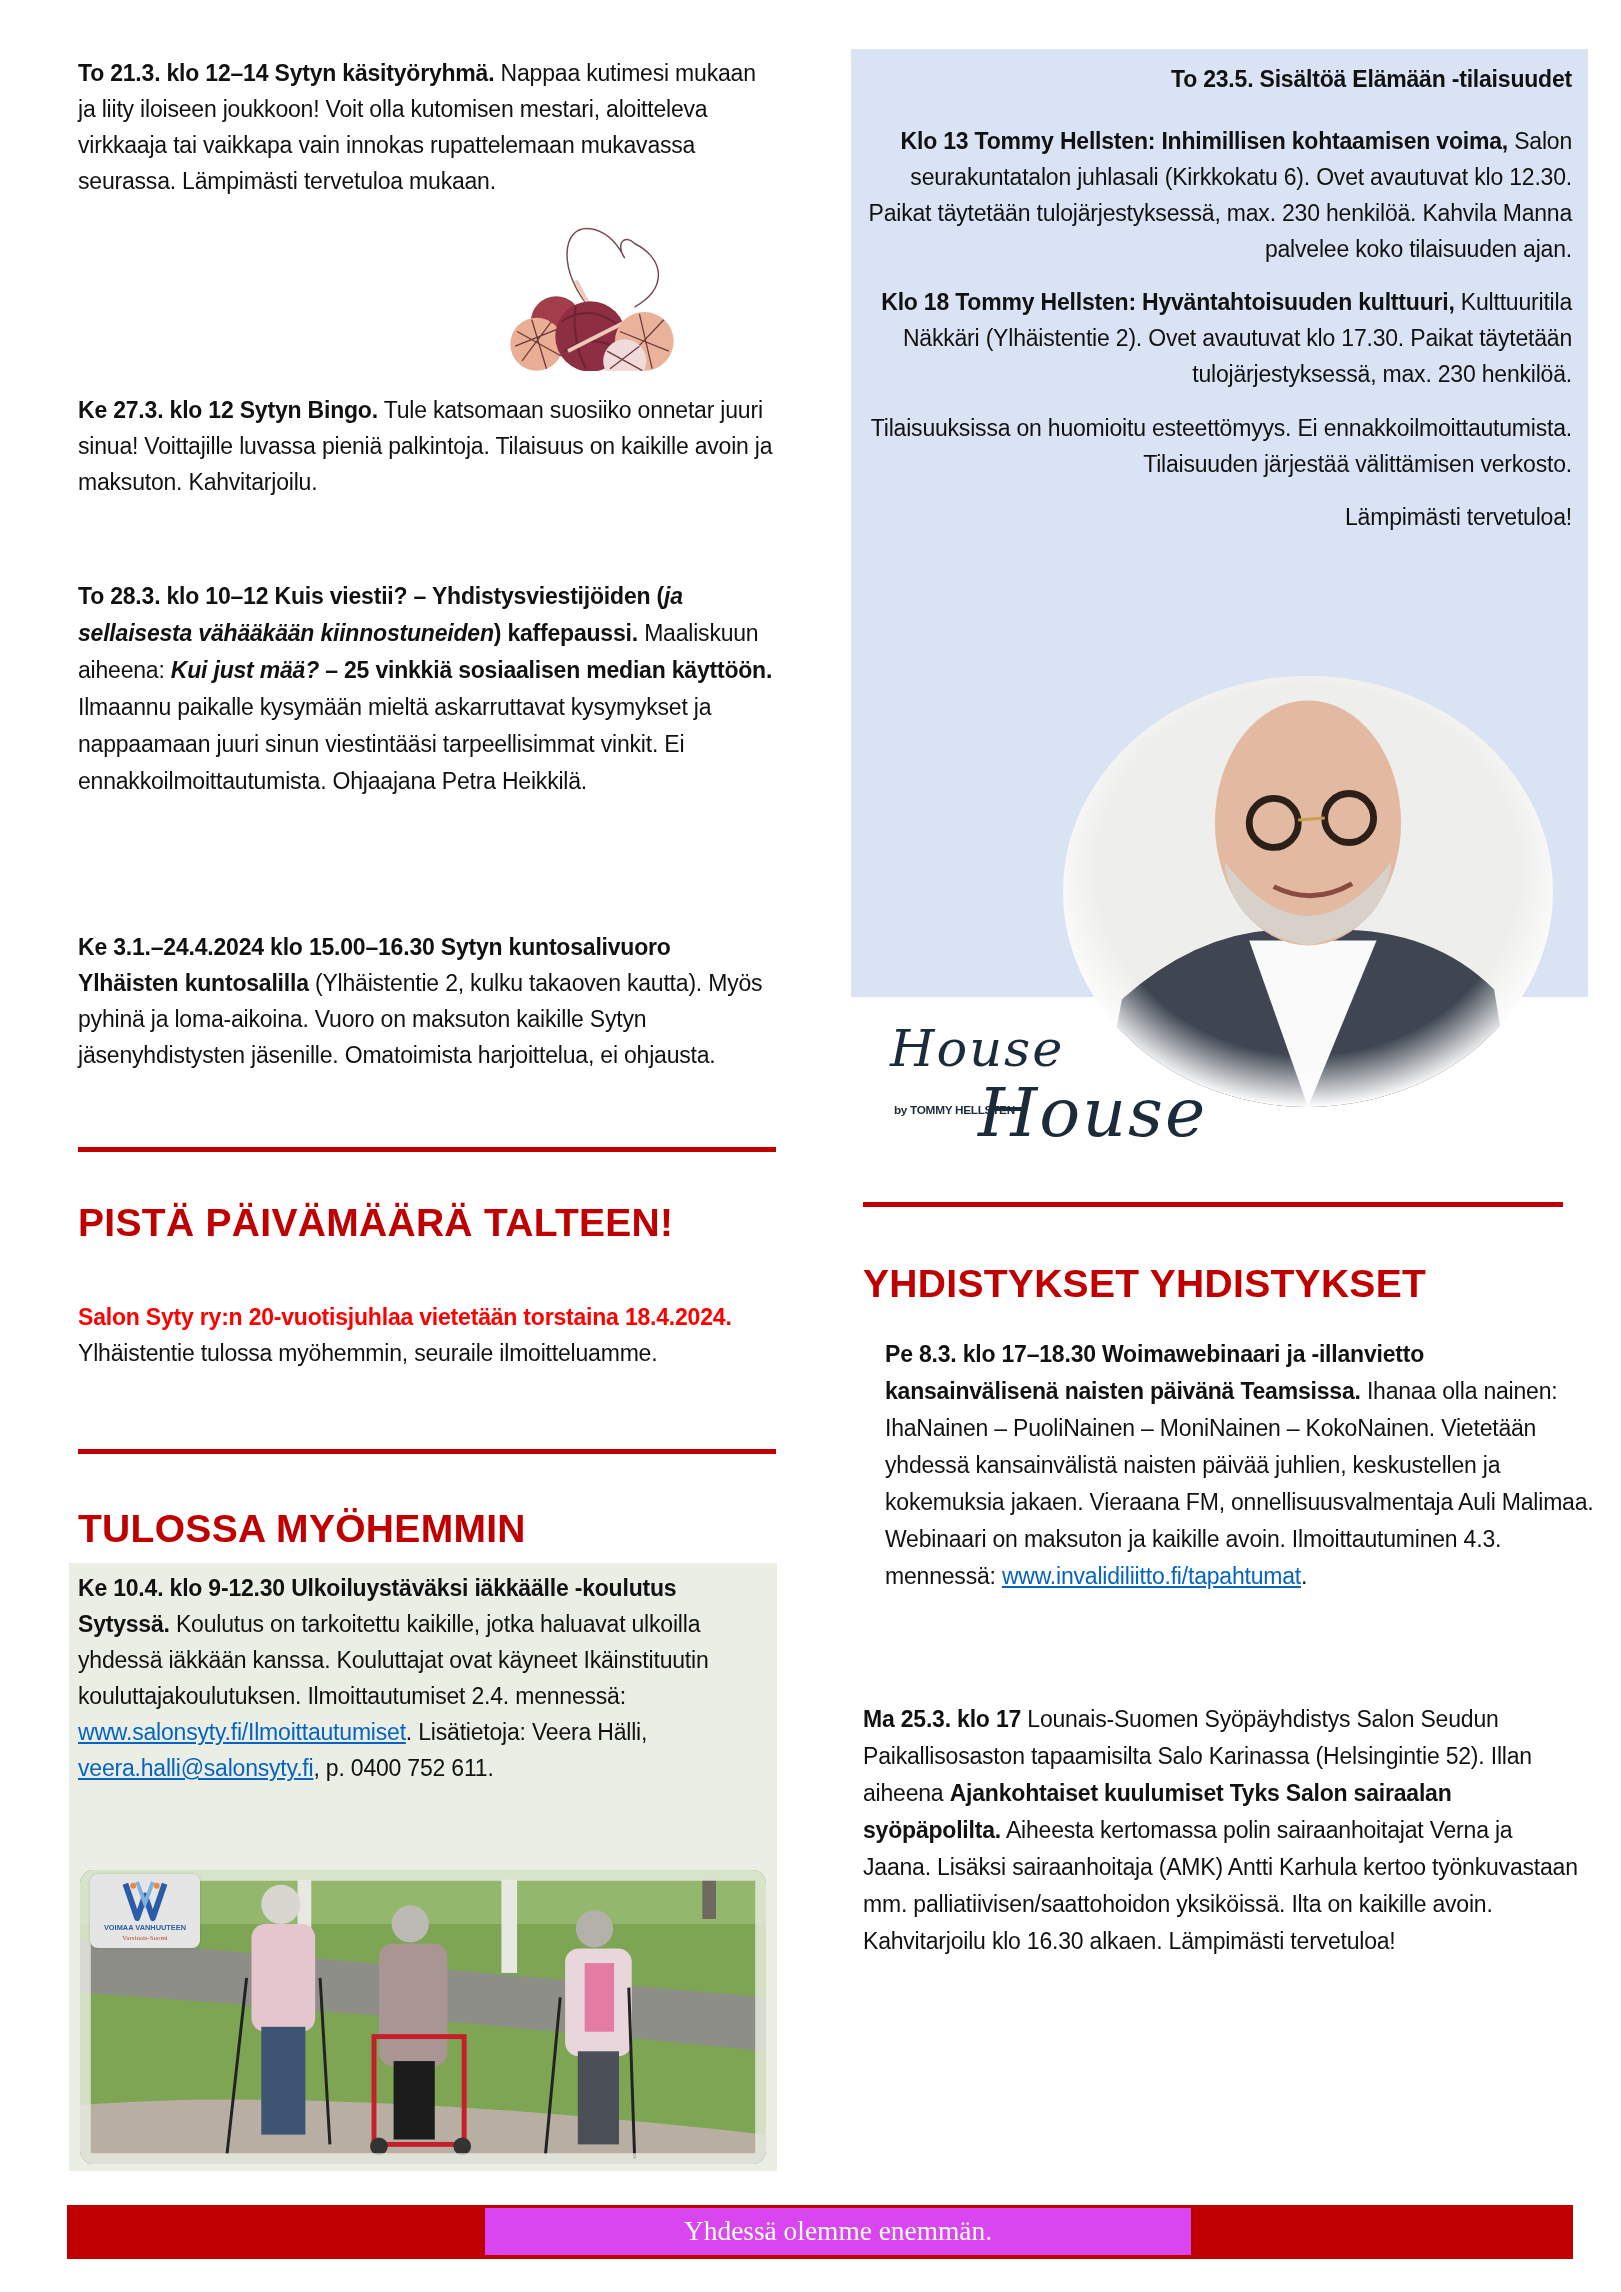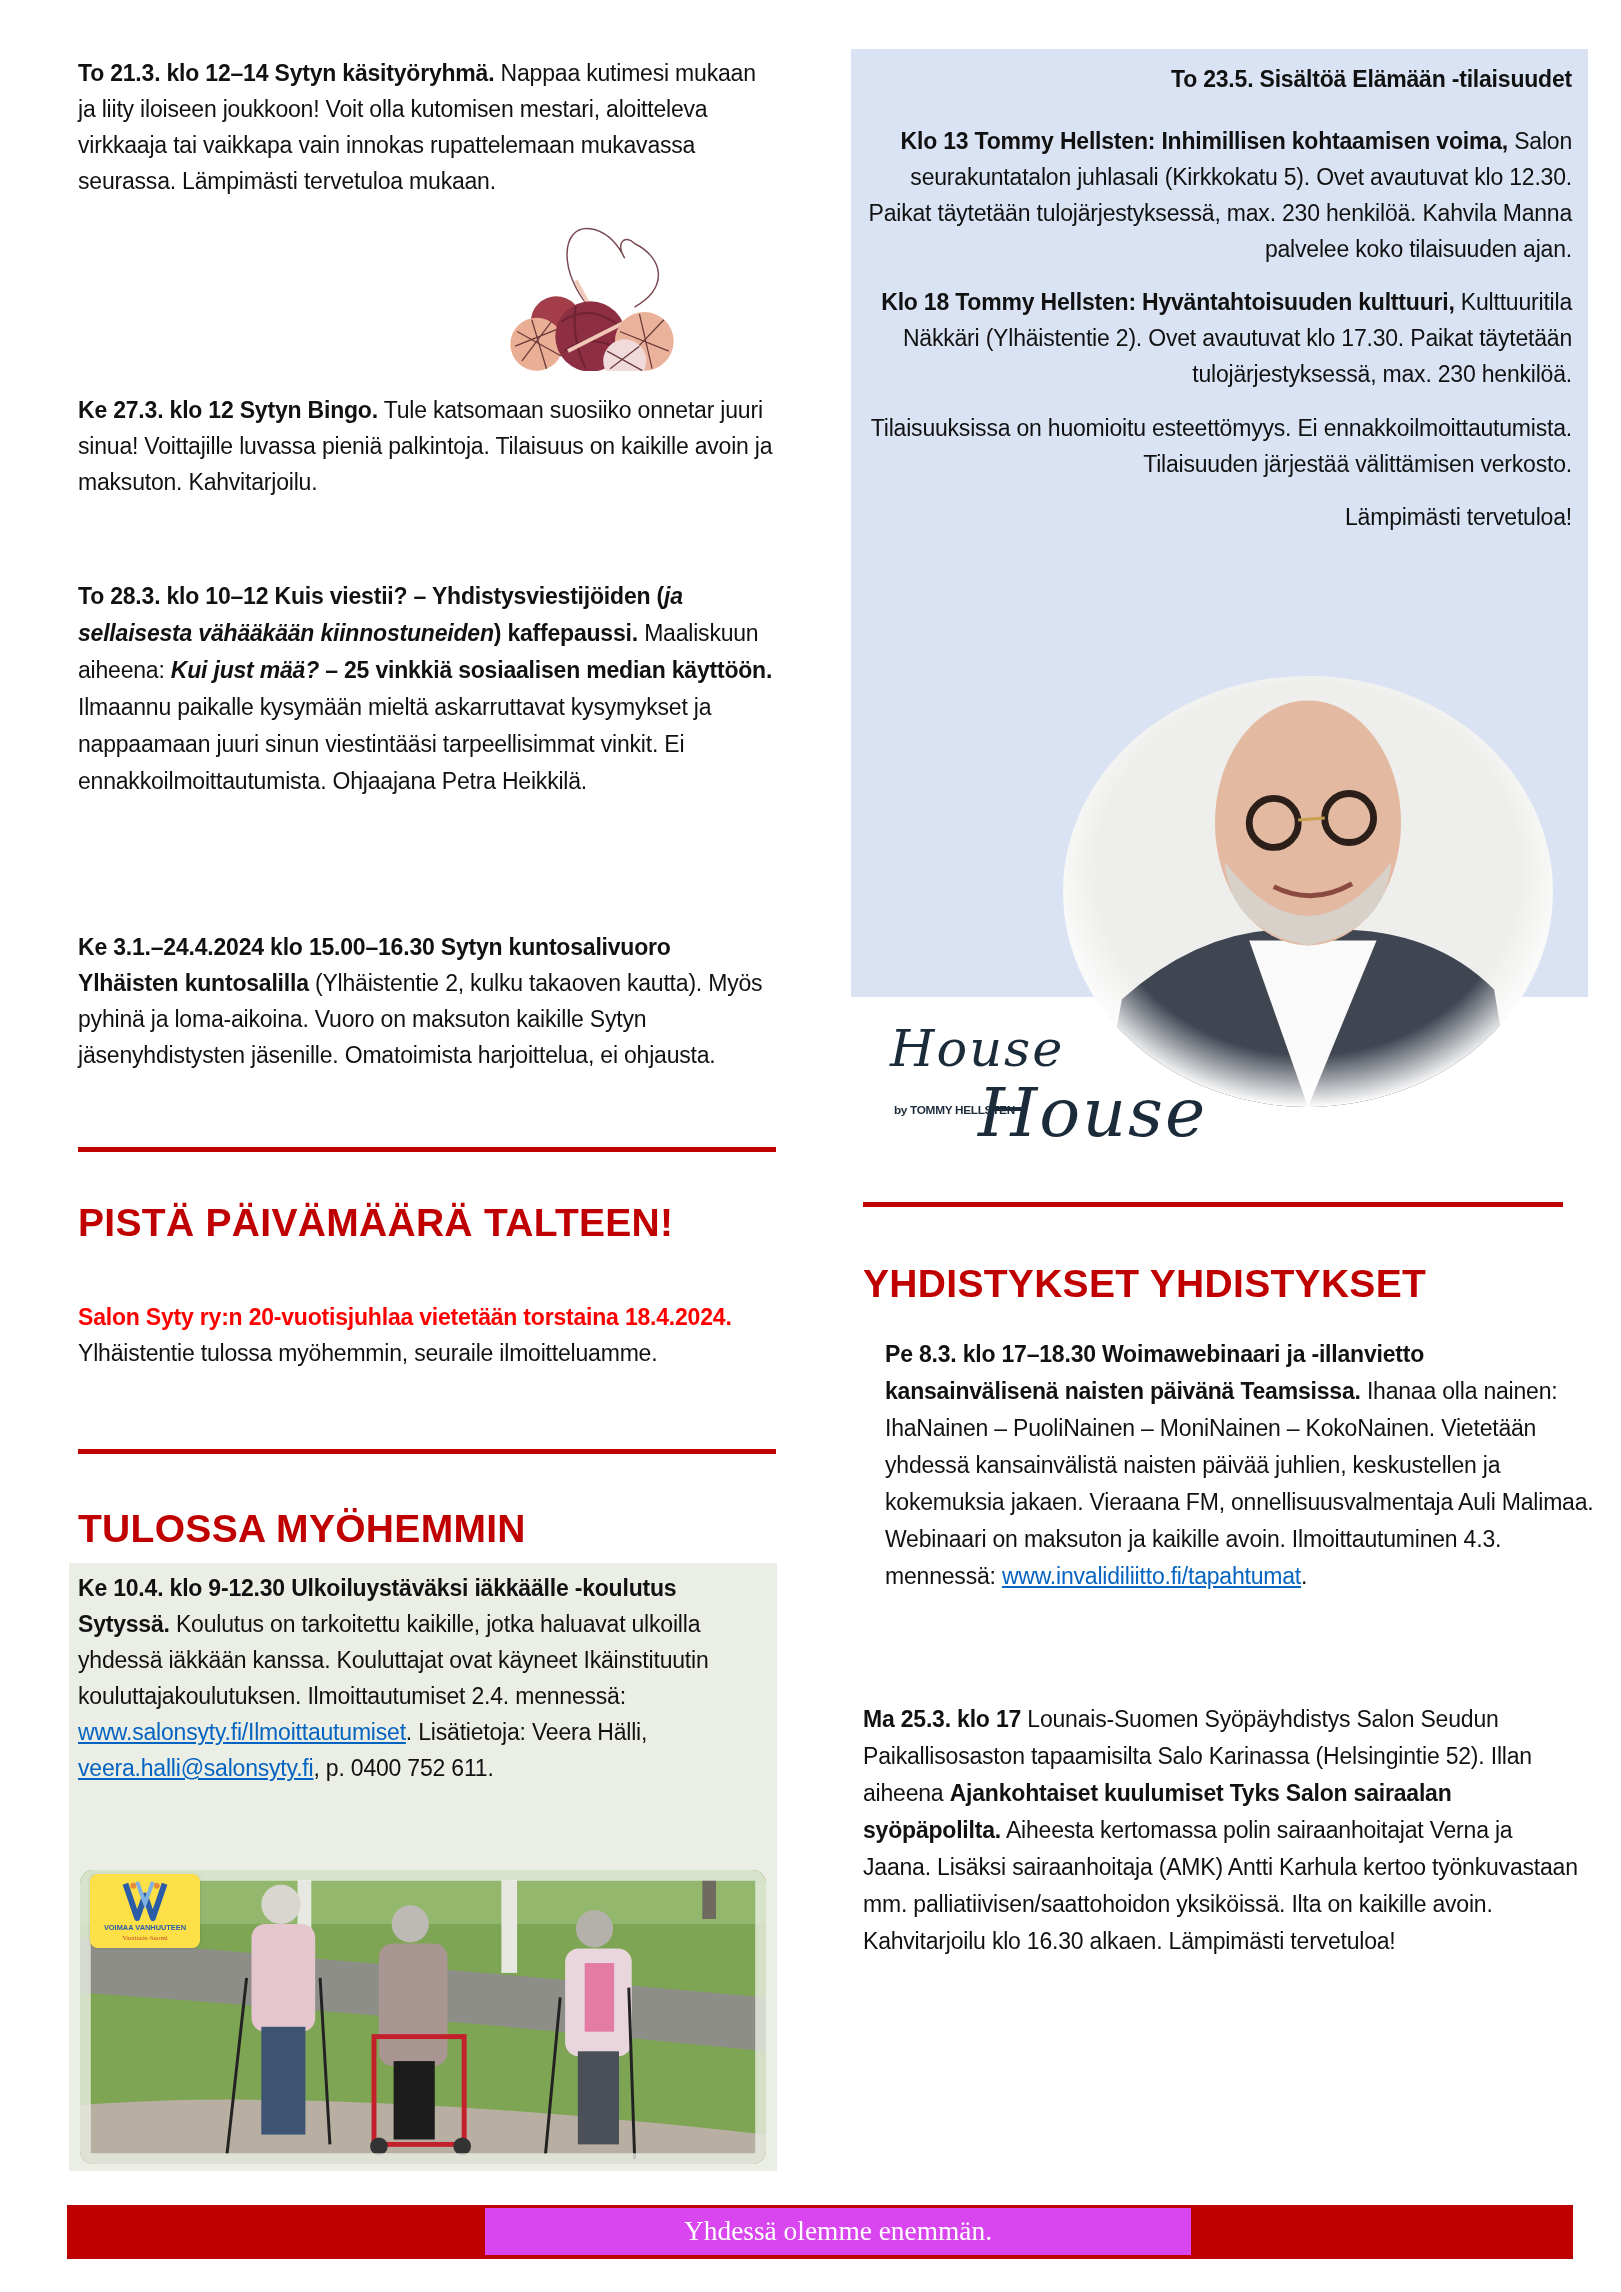--- a/index.html
+++ b/index.html
@@ -34,21 +34,21 @@
   .wisdom .w2 { position: absolute; left: 88px; top: 54px; font-family: "DejaVu Serif", serif; font-style: italic; font-size: 68px; color: #1c2b3a; letter-spacing: 2px; }
   .wisdom .by { position: absolute; left: 3.9px; top: 84px; font-family: "Liberation Sans", sans-serif; font-weight: bold; font-size: 11.8px; color: #1c2b3a; letter-spacing: -0.3px; }
 
   
   .green-box { position: absolute; left: 69px; top: 1563px; width: 708px; height: 608px; background: #eaeee4; }
   .green-inner { position: absolute; left: 78px; top: 1570px; width: 691px; }
 
   .walk-img { position: absolute; left: 80px; top: 1870px; width: 686px; height: 294px; border-radius: 13.7px; overflow: hidden;
     background: linear-gradient(180deg, #d8e3cf 0%, #8fb86a 25%, #6f9d4a 55%, #b9b3a6 85%, #e6e8e0 100%); }
   .walk-img svg { width: 100%; height: 100%; }
-  .vv-logo { position: absolute; left: 90px; top: 1874px; width: 110px; height: 74px; background: #fde047; border-radius: 7.8px; box-shadow: 0 0 2.9px rgba(0,0,0,0.15); }
+  .vv-logo { position: absolute; left: 90px; top: 1874px; width: 110px; height: 74px; background: #e5e5e5; border-radius: 7.8px; box-shadow: 0 0 2.9px rgba(0,0,0,0.15); }
   .vv-logo .t1 { position: absolute; left: 0; right: 0; top: 49px; text-align: center; font-size: 7.4px; font-weight: bold; color: #2a5ca8; }
   .vv-logo .t2 { position: absolute; left: 0; right: 0; top: 60px; text-align: center; font-family: "Liberation Serif", serif; font-size: 6.9px; color: #c0502a; }
 
   
   .footer { position: absolute; left: 67px; top: 2205px; width: 1506px; height: 54px; background: #c00000; }
   .footer-inner { position: absolute; left: 485px; top: 2208px; width: 706px; height: 47px; background: #d946ef; display: flex; align-items: center; justify-content: center; }
   .footer-inner span { font-family: "Liberation Serif", serif; color: #fff; font-size: 27.4px; }
 </style>
 </head>
 <body>
@@ -155,21 +155,21 @@
     <circle cx="44" cy="12" r="3" fill="#e88a3a"></circle>
       <circle cx="68" cy="12" r="3" fill="#e88a3a"></circle>
   </svg>
   <div class="t1">VOIMAA VANHUUTEEN</div>
   <div class="t2">Varsinais-Suomi</div>
 </div>
 
 <div class="blue-box"></div>
 <div class="blue-inner">
   <p class="title"><b>To 23.5. Sisältöä Elämään -tilaisuudet</b></p>
-  <p><b>Klo 13 Tommy Hellsten: Inhimillisen kohtaamisen voima,</b><span> Salon seurakuntatalon juhlasali (Kirkkokatu 5). Ovet avautuvat klo 12.30. Paikat täytetään tulojärjestyksessä, max. 230 henkilöä. Kahvila Manna palvelee koko tilaisuuden ajan.</span></p>
+  <p><b>Klo 13 Tommy Hellsten: Inhimillisen kohtaamisen voima,</b><span> Salon seurakuntatalon juhlasali (Kirkkokatu 6). Ovet avautuvat klo 12.30. Paikat täytetään tulojärjestyksessä, max. 230 henkilöä. Kahvila Manna palvelee koko tilaisuuden ajan.</span></p>
   <p><b>Klo 18 Tommy Hellsten: Hyväntahtoisuuden kulttuuri,</b><span> Kulttuuritila Näkkäri (Ylhäistentie 2). Ovet avautuvat klo 17.30. Paikat täytetään tulojärjestyksessä, max. 230 henkilöä.</span></p>
   <p>Tilaisuuksissa on huomioitu esteettömyys. Ei ennakkoilmoittautumista. Tilaisuuden järjestää välittämisen verkosto.</p>
   <p>Lämpimästi tervetuloa!</p>
 </div>
 
 <div class="portrait">
   <svg viewBox="0 0 500 440">
     <defs>
       <radialGradient id="fade" cx="50%" cy="45%" r="55%">
         <stop offset="78%" stop-color="#fff" stop-opacity="0"></stop>

